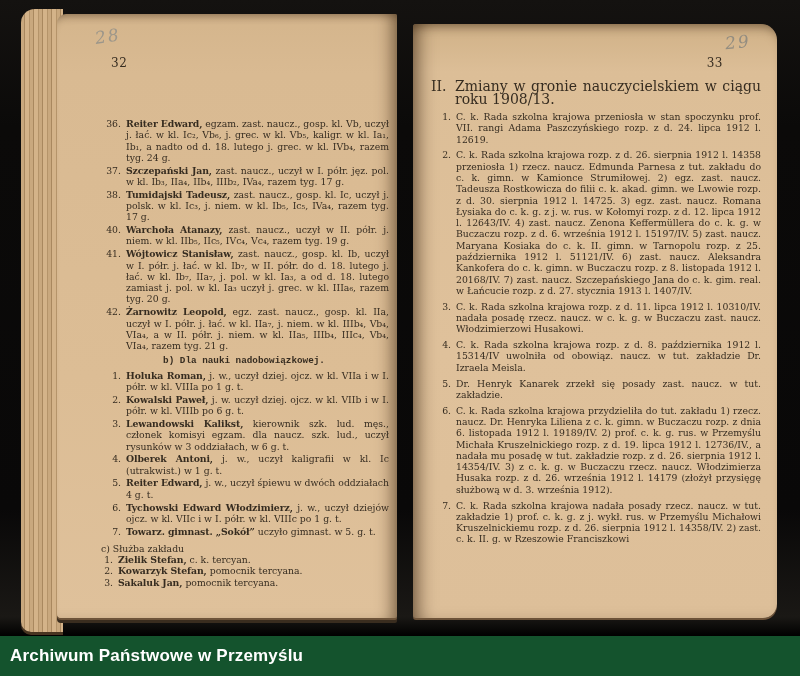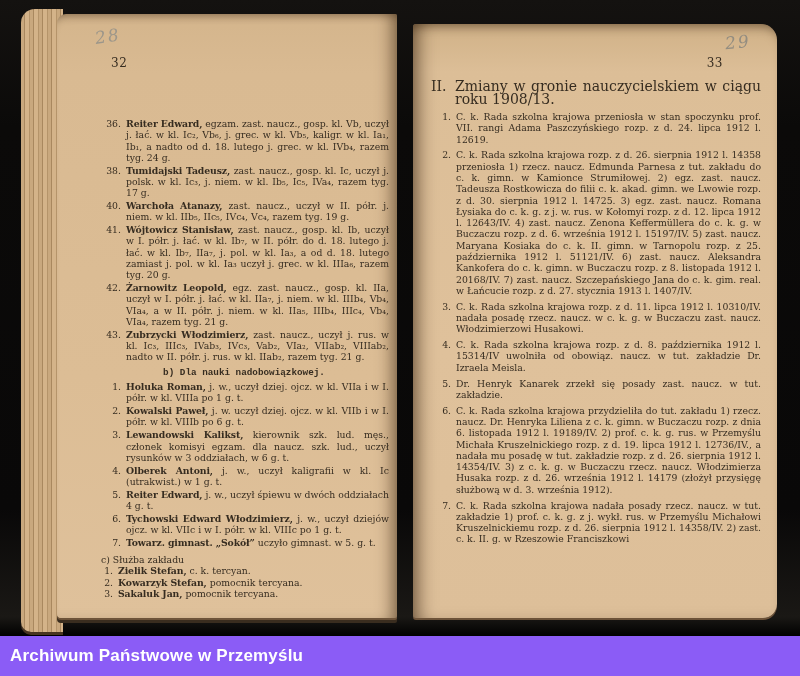--- a/index.html
+++ b/index.html
@@ -49,21 +49,21 @@
   .svc{display:flex;margin-top:6px;flex-direction:column;}
   .svc-label{flex:none;width:96px;padding-left:2px;}
   .svc-list .row{margin-bottom:0;}
   .svc-list .n{width:14px;}
 
   .heading{display:flex;font-weight:normal;font-size:14px;line-height:13px;margin:0 0 5px 0;}
   .heading .n{flex:none;width:20px;padding-right:4px;text-align:left;}
   .content-right .row{margin-bottom:4.5px;}
   .content-right .row .n{width:20px;}
 
-  .caption-bar{position:absolute;left:0;right:0;bottom:0;height:40px;background:#8b5cf6;
+  .caption-bar{position:absolute;left:0;right:0;bottom:0;height:40px;background:#14532d;
     display:flex;align-items:center;}
   .caption-bar span{color:#fff;font-family:"Liberation Sans",sans-serif;font-weight:bold;
     font-size:17px;margin-left:10px;letter-spacing:.2px;}
 </style>
 </head>
 <body>
 
 <div class="scene">
   <div class="photo">
     <div class="edge-stack"></div>
@@ -71,38 +71,38 @@
     <div class="page page-left">
       <span class="pencil pencil-left">28</span>
       <span class="pageno pageno-left">32</span>
       <div class="content content-left">
 
         <div class="row">
             <span class="n">36.</span>
             <div class="b"><span class="nm">Reiter Edward,</span> <span>egzam. zast. naucz., gosp. kl. Vb, uczył j. łać. w kl. Ic₂, Vb₆, j. grec. w kl. Vb₅, kaligr. w kl. Ia₁, Ib₁, a nadto od d. 18. lutego j. grec. w kl. IVb₄, razem tyg. 24 g.</span></div>
           </div>
         <div class="row">
+            <span class="n">37.</span>
+            <div class="b"><span class="nm">Szczepański Jan,</span> <span>zast. naucz., uczył w I. półr. jęz. pol. w kl. Ib₃, IIa₄, IIb₄, IIIb₂, IVa₄, razem tyg. 17 g.</span></div>
+          </div>
+        <div class="row">
             <span class="n">38.</span>
             <div class="b"><span class="nm">Tumidajski Tadeusz,</span> <span>zast. naucz., gosp. kl. Ic, uczył j. polsk. w kl. Ic₃, j. niem. w kl. Ib₅, Ic₅, IVa₄, razem tyg. 17 g.</span></div>
           </div>
         <div class="row">
             <span class="n">40.</span>
             <div class="b"><span class="nm">Warchoła Atanazy,</span> <span>zast. naucz., uczył w II. półr. j. niem. w kl. IIb₅, IIc₅, IVc₄, Vc₄, razem tyg. 19 g.</span></div>
           </div>
         <div class="row">
             <span class="n">41.</span>
             <div class="b"><span class="nm">Wójtowicz Stanisław,</span> <span>zast. naucz., gosp. kl. Ib, uczył w I. półr. j. łać. w kl. Ib₇, w II. półr. do d. 18. lutego j. łać. w kl. Ib₇, IIa₇, j. pol. w kl. Ia₃, a od d. 18. lutego zamiast j. pol. w kl. Ia₃ uczył j. grec. w kl. IIIa₆, razem tyg. 20 g.</span></div>
           </div>
         <div class="row">
             <span class="n">42.</span>
             <div class="b"><span class="nm">Żarnowitz Leopold,</span> <span>egz. zast. naucz., gosp. kl. IIa, uczył w I. półr. j. łać. w kl. IIa₇, j. niem. w kl. IIIb₄, Vb₄, VIa₄, a w II. półr. j. niem. w kl. IIa₅, IIIb₄, IIIc₄, Vb₄, VIa₄, razem tyg. 21 g.</span></div>
-          </div>
-        <div class="row">
-            <span class="n">43.</span>
-            <div class="b"><span class="nm">Zubrzycki Włodzimierz,</span> <span>zast. naucz., uczył j. rus. w kl. Ic₃, IIIc₃, IVab₃, IVc₃, Vab₂, VIa₂, VIIab₂, VIIIab₂, nadto w II. półr. j. rus. w kl. IIab₂, razem tyg. 21 g.</span></div>
           </div>
 
         <div class="sec-head">b) Dla nauki nadobowiązkowej.</div>
 
         <div class="row">
             <span class="n">1.</span>
             <div class="b"><span class="nm">Holuka Roman,</span> <span>j. w., uczył dziej. ojcz. w kl. VIIa i w I. półr. w kl. VIIIa po 1 g. t.</span></div>
           </div>
         <div class="row">
             <span class="n">2.</span>

